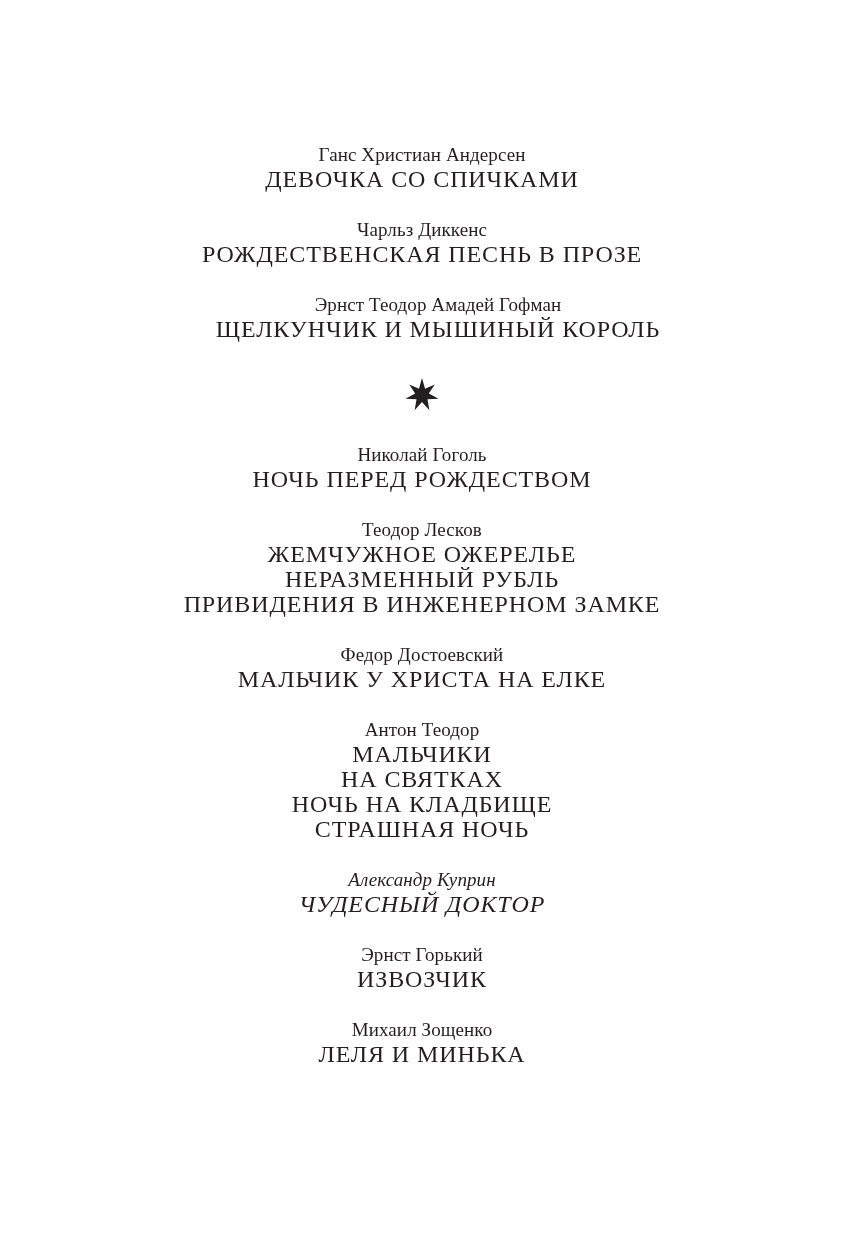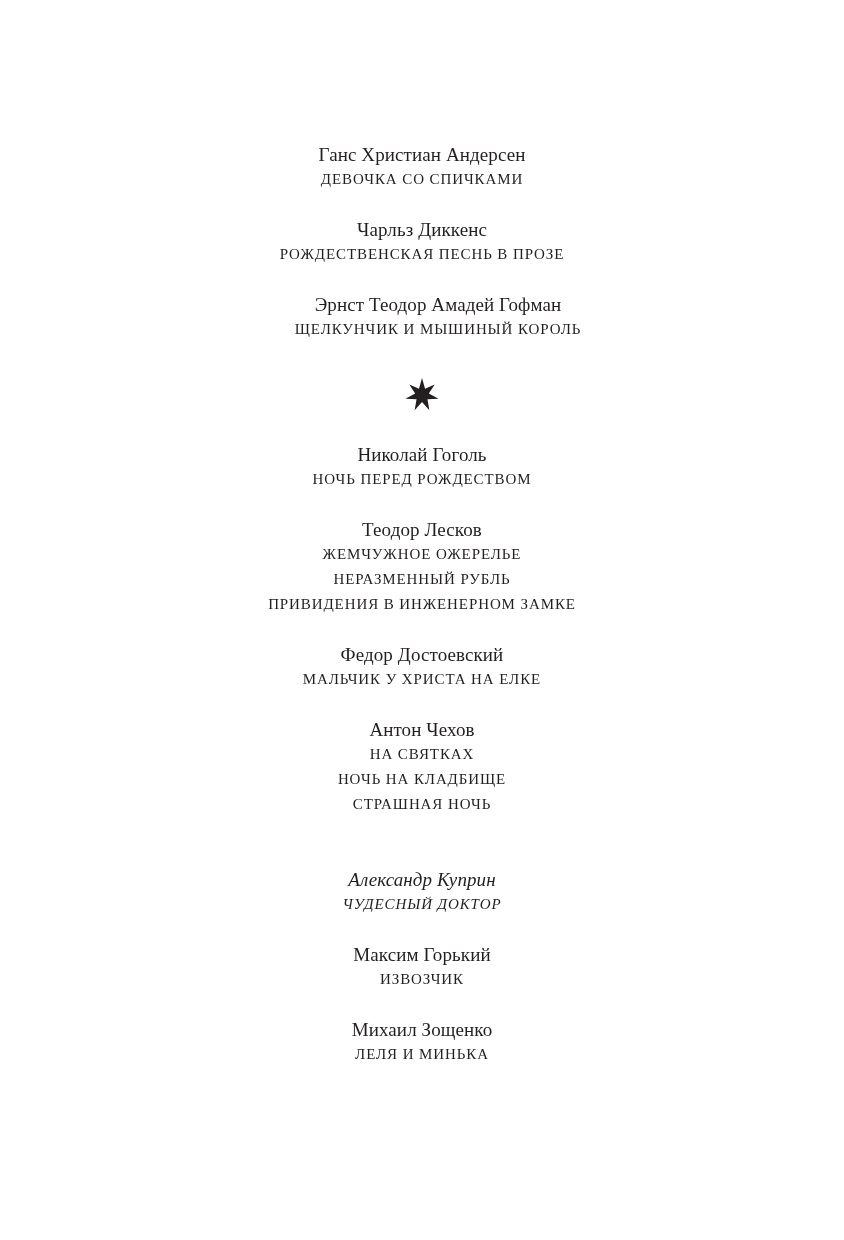--- a/index.html
+++ b/index.html
@@ -30,21 +30,21 @@
     }
     .author {
       display: block;
       font-size: 19px;
       line-height: 25px;
       height: 25px;
       letter-spacing: 0.1px;
     }
     .title {
       display: block;
-      font-size: 15px;
+      font-size: 24px;
       line-height: 25px;
       height: 25px;
       letter-spacing: 0.9px;
       text-transform: uppercase;
     }
     .star {
       position: absolute;
       left: 404px;
       top: 377px;
       width: 36px;
@@ -86,33 +86,34 @@
     <span class="title">НЕРАЗМЕННЫЙ РУБЛЬ</span>
     <span class="title">ПРИВИДЕНИЯ В ИНЖЕНЕРНОМ ЗАМКЕ</span>
   </div>
 
   <div class="group" style="top:642px;">
     <span class="author">Федор Достоевский</span>
     <span class="title">МАЛЬЧИК У ХРИСТА НА ЕЛКЕ</span>
   </div>
 
   <div class="group" style="top:717px;">
-    <span class="author">Антон Чехов</span>
+    <span class="author">Антон Теодор</span>
+    <span class="title">МАЛЬЧИКИ</span>
     <span class="title">НА СВЯТКАХ</span>
     <span class="title">НОЧЬ НА КЛАДБИЩЕ</span>
     <span class="title">СТРАШНАЯ НОЧЬ</span>
   </div>
 
   <div class="group" style="top:867px;font-style:italic;">
     <span class="author">Александр Куприн</span>
     <span class="title">ЧУДЕСНЫЙ ДОКТОР</span>
   </div>
 
   <div class="group" style="top:942px;">
-    <span class="author">Максим Горький</span>
+    <span class="author">Эрнст Горький</span>
     <span class="title">ИЗВОЗЧИК</span>
   </div>
 
   <div class="group" style="top:1017px;">
     <span class="author">Михаил Зощенко</span>
     <span class="title">ЛЕЛЯ И МИНЬКА</span>
   </div>
 
 </div>
 

